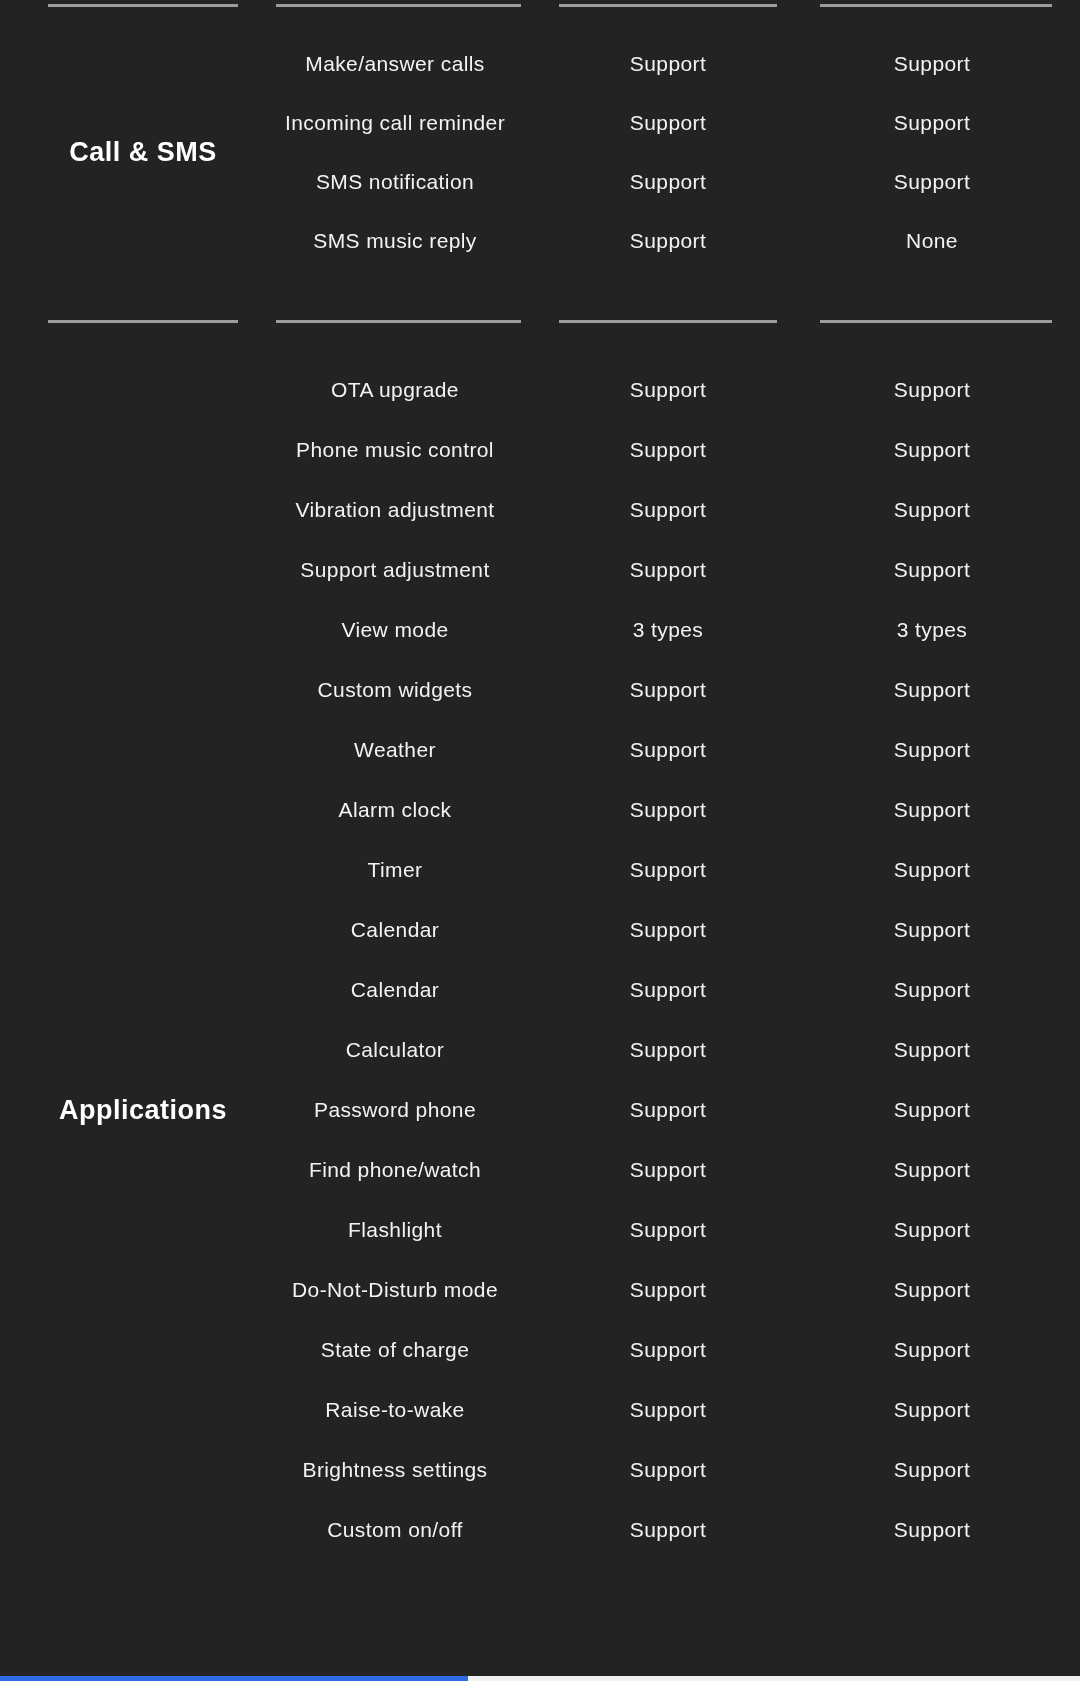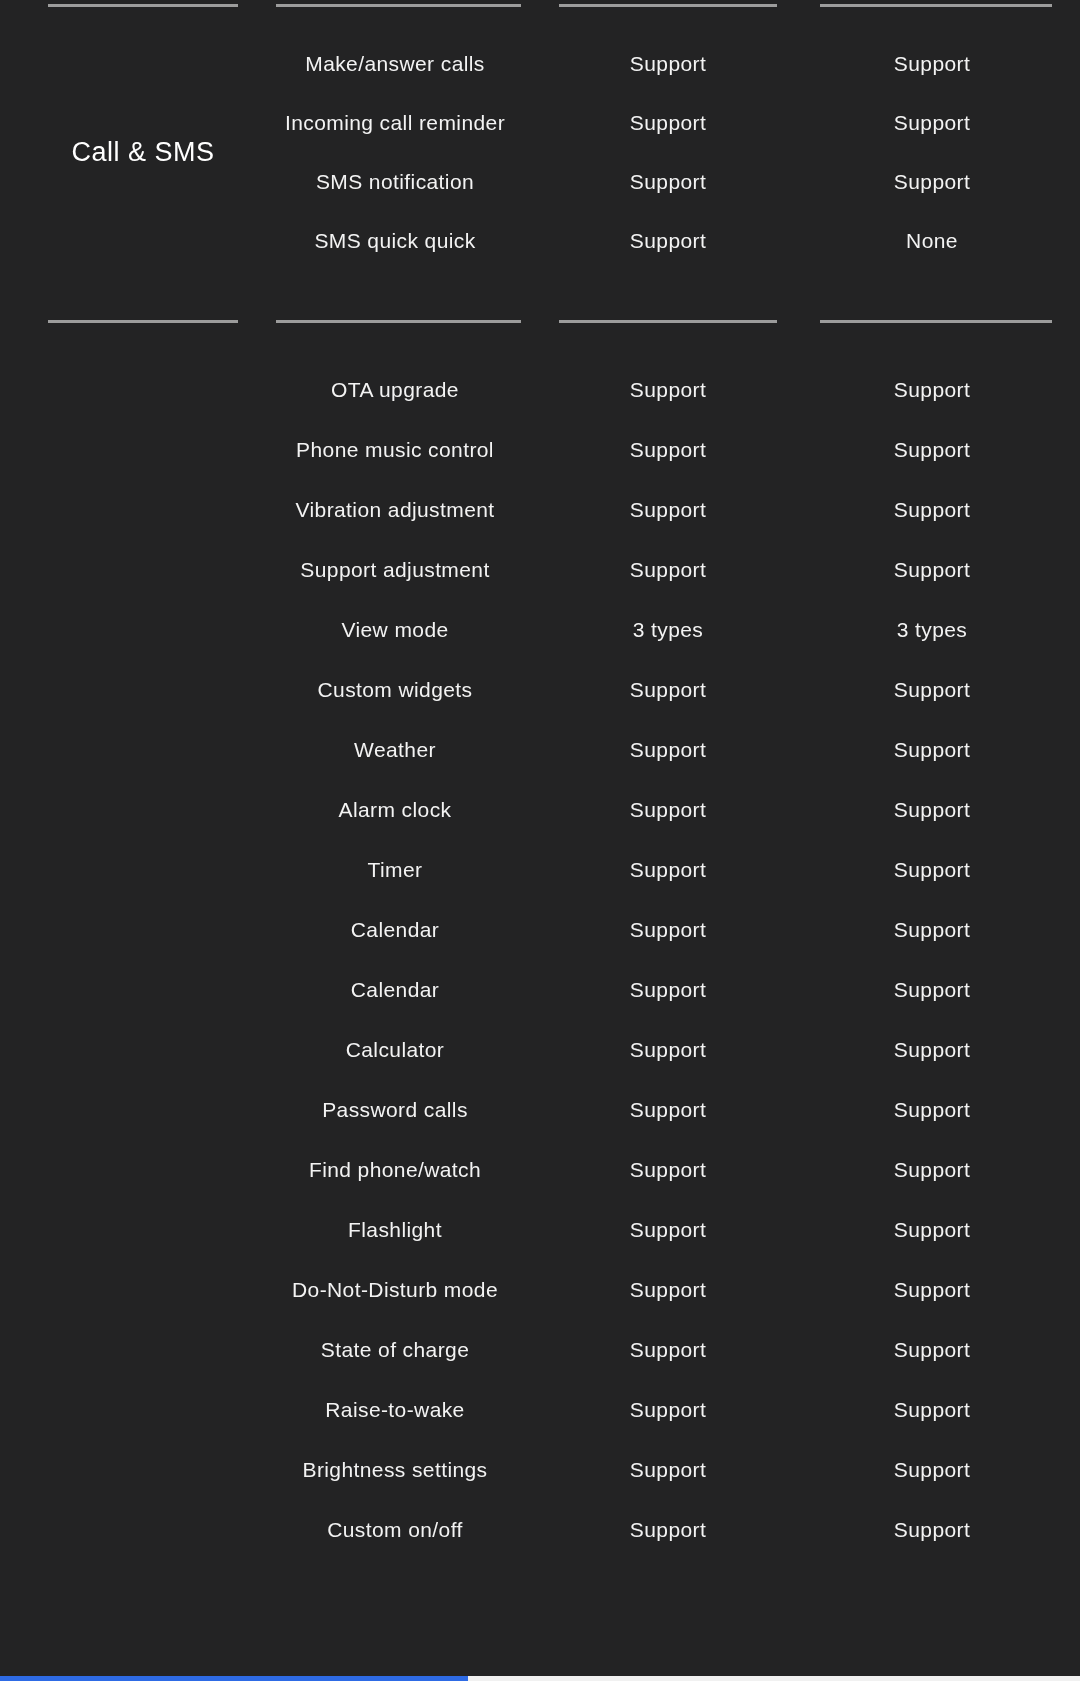--- a/index.html
+++ b/index.html
@@ -32,21 +32,21 @@
     white-space:nowrap;font-size:21px;letter-spacing:.4px;color:#f3f3f3;
   }
   .cell.c2{left:395px;}
   .cell.c3{left:668px;}
   .cell.c4{left:932px;}
   
   .category{
     position:absolute;left:0;width:286px;
     transform:translateY(-50%);
     text-align:center;color:#ffffff;
-    font-size:27px;font-weight:400;letter-spacing:.5px;
+    font-size:27px;font-weight:700;letter-spacing:.5px;
   }
   #category-call-sms{top:152px;}
   #category-applications{top:1110px;line-height:39px;}
   .category span{display:block;}
   
   .scroll-track{
     position:absolute;left:0;bottom:0;width:100%;height:5px;
     background:#f1f1f1;
   }
   .scroll-thumb{
@@ -79,34 +79,35 @@
         <span class="cell c2">Incoming call reminder</span>
         <span class="cell c3">Support</span>
         <span class="cell c4">Support</span>
       </div>
       <div class="row">
         <span class="cell c2">SMS notification</span>
         <span class="cell c3">Support</span>
         <span class="cell c4">Support</span>
       </div>
       <div class="row">
-        <span class="cell c2">SMS quick quick</span>
+        <span class="cell c2">SMS music reply</span>
         <span class="cell c3">Support</span>
         <span class="cell c4">None</span>
       </div>
     </div>
 
   <div class="rule-row" id="rule-row-mid">
     <div class="rule r1"></div>
     <div class="rule r2"></div>
     <div class="rule r3"></div>
     <div class="rule r4"></div>
   </div>
 
   <div class="category" id="category-applications">
+    <span>Applications</span>
   </div>
   <div class="rows" id="rows-1">
       <div class="row">
         <span class="cell c2">OTA upgrade</span>
         <span class="cell c3">Support</span>
         <span class="cell c4">Support</span>
       </div>
       <div class="row">
         <span class="cell c2">Phone music control</span>
         <span class="cell c3">Support</span>
@@ -156,21 +157,21 @@
         <span class="cell c2">Calendar</span>
         <span class="cell c3">Support</span>
         <span class="cell c4">Support</span>
       </div>
       <div class="row">
         <span class="cell c2">Calculator</span>
         <span class="cell c3">Support</span>
         <span class="cell c4">Support</span>
       </div>
       <div class="row">
-        <span class="cell c2">Password calls</span>
+        <span class="cell c2">Password phone</span>
         <span class="cell c3">Support</span>
         <span class="cell c4">Support</span>
       </div>
       <div class="row">
         <span class="cell c2">Find phone/watch</span>
         <span class="cell c3">Support</span>
         <span class="cell c4">Support</span>
       </div>
       <div class="row">
         <span class="cell c2">Flashlight</span>

